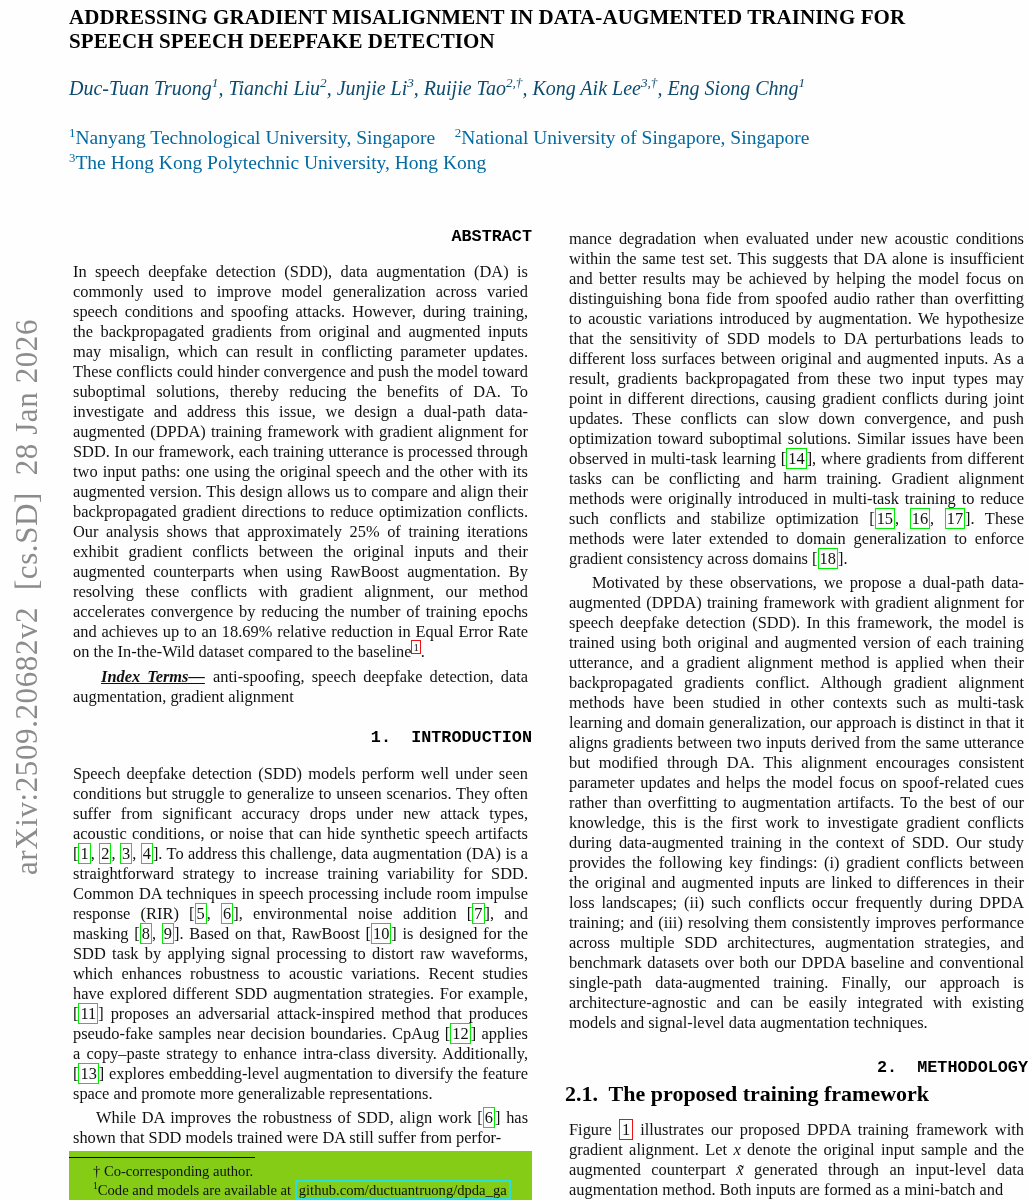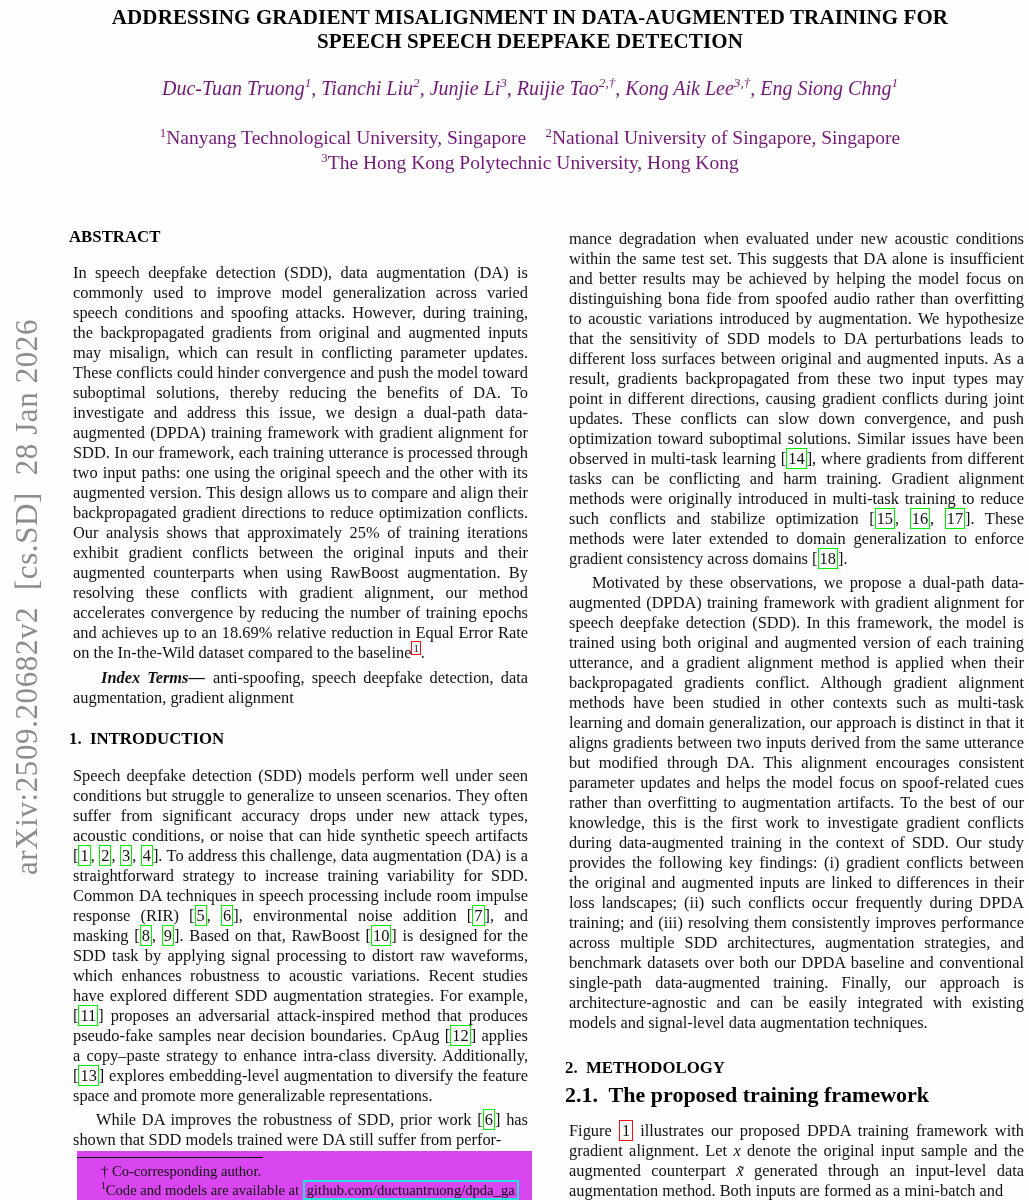--- a/index.html
+++ b/index.html
@@ -18,41 +18,41 @@
     left: 27px;
     top: 597px;
     transform: translate(-50%, -50%) rotate(-90deg);
     transform-origin: center center;
     white-space: pre;
     font-size: 31px;
     letter-spacing: 0.6px;
     color: var(--watermark, #8c8c8c);
   }
   
-  .header { position: absolute; top: 0; left: 69px; width: 922px; text-align: center; }
+  .header { position: absolute; top: 0; left: 69px; width: 922px; text-align: left; }
   .title {
     font-weight: bold;
     font-size: 21px;
     line-height: 23.5px;
     padding-top: 6px;
     letter-spacing: 0.1px;
     color: #000;
   }
   .authors {
     margin-top: 23px;
     font-style: italic;
     font-size: 20px;
     line-height: 24px;
-    color: #701a75;
+    color: #0c4a6e;
   }
   .affiliations {
     margin-top: 25px;
     font-size: 19.5px;
     line-height: 25px;
-    color: #701a75;
+    color: #0369a1;
   }
   
   .columns {
     position: absolute;
     top: 220px;
     left: 69px;
     width: 959px;
     height: 980px;
     display: flex;
     gap: 33px;
@@ -61,44 +61,45 @@
   .col { width: 463px; position: relative; height: 100%; overflow: hidden; }
   .col-right { padding-top: 5px; box-sizing: border-box; }
   p {
     margin: 4px;
     font-size: 16.4px;
     line-height: 20px;
     text-align: justify;
   }
   .indent { text-indent: 23px; }
   .sec-heading {
-    text-align: left;
+    text-align: right;
     font-weight: bold;
     font-size: 16.8px;
     white-space: pre;
     color: #000;
+    font-family: Liberation Mono, monospace;
   }
   .abstract-heading { margin: 7px 0 16px 0; }
   .intro-heading { margin: 21px 0 17px 0; }
   .method-heading { margin: 25px 0 4px 0; }
   .subsec-heading {
     font-weight: bold;
     font-size: 22px;
     white-space: pre;
     margin: 0 0 13px 0;
     color: #000;
   }
   .index-terms { margin-top: 5px; text-indent: 28px; }
   
   .footnotes {
     position: absolute;
     bottom: 0;
-    left: 8px;
+    left: 0;
     width: 100%;
-    background: #d946ef;
+    background: #84cc16;
     font-size: 14.6px;
     line-height: 19px;
     padding-top: 6px;
   }
   .footnote-rule { width: 186px; border-top: 1.2px solid #000; margin: 0 0 4px 0; }
   .footnote-line { font-size: 14.6px; line-height: 19px; text-indent: 24px; text-align: left; }
   
   .seg-sup { vertical-align: super; font-size: 66%; line-height: 0; }
   .seg-cite {
     border: 1.4px solid var(--citation-box, #00f000);
@@ -113,21 +114,21 @@
     font-size: 66%;
     line-height: 0;
     border: 1.2px solid var(--ref-box, #ff0000);
     padding: 0 1px;
   }
   .seg-link {
     border: 2px solid var(--url-box, #22dede);
     padding: 0 2px;
   }
   .seg-math { font-style: italic; }
-  .seg-bi { font-weight: bold; font-style: italic; }
+  .seg-bi { font-weight: bold; font-style: italic; text-decoration: underline; }
 </style>
 </head>
 <body>
 
 <div class="page">
 
   <div class="watermark">arXiv:2509.20682v2  [cs.SD]  28 Jan 2026</div>
 
   <div class="header">
     <div class="title">
@@ -142,21 +143,21 @@
   </div>
 
   <div class="columns">
 
     <div class="col col-left">
       <div class="sec-heading abstract-heading">ABSTRACT</div>
       <p><span>In speech deepfake detection (SDD), data augmentation (DA) is commonly used to improve model generalization across varied speech conditions and spoofing attacks. However, during training, the backpropagated gradients from original and augmented inputs may misalign, which can result in conflicting parameter updates. These conflicts could hinder convergence and push the model toward suboptimal solutions, thereby reducing the benefits of DA. To investigate and address this issue, we design a dual-path data-augmented (DPDA) training framework with gradient alignment for SDD. In our framework, each training utterance is processed through two input paths: one using the original speech and the other with its augmented version. This design allows us to compare and align their backpropagated gradient directions to reduce optimization conflicts. Our analysis shows that approximately 25% of training iterations exhibit gradient conflicts between the original inputs and their augmented counterparts when using RawBoost augmentation. By resolving these conflicts with gradient alignment, our method accelerates convergence by reducing the number of training epochs and achieves up to an 18.69% relative reduction in Equal Error Rate on the In-the-Wild dataset compared to the baseline</span><span class="seg-refsup">1</span><span>.</span></p>
       <p class="index-terms"><span class="seg-bi">Index Terms—</span><span> anti-spoofing, speech deepfake detection, data augmentation, gradient alignment</span></p>
       <div class="sec-heading intro-heading">1.  INTRODUCTION</div>
       <p><span>Speech deepfake detection (SDD) models perform well under seen conditions but struggle to generalize to unseen scenarios.  They often suffer from significant accuracy drops under new attack types, acoustic conditions, or noise that can hide synthetic speech artifacts [</span><span class="seg-cite">1</span><span>, </span><span class="seg-cite">2</span><span>, </span><span class="seg-cite">3</span><span>, </span><span class="seg-cite">4</span><span>].  To address this challenge, data augmentation (DA) is a straightforward strategy to increase training variability for SDD. Common DA techniques in speech processing include room impulse response (RIR) [</span><span class="seg-cite">5</span><span>, </span><span class="seg-cite">6</span><span>], environmental noise addition [</span><span class="seg-cite">7</span><span>], and masking [</span><span class="seg-cite">8</span><span>, </span><span class="seg-cite">9</span><span>].  Based on that, RawBoost [</span><span class="seg-cite">10</span><span>] is designed for the SDD task by applying signal processing to distort raw waveforms, which enhances robustness to acoustic variations.  Recent studies have explored different SDD augmentation strategies.  For example, [</span><span class="seg-cite">11</span><span>] proposes an adversarial attack-inspired method that produces pseudo-fake samples near decision boundaries.  CpAug [</span><span class="seg-cite">12</span><span>] applies a copy–paste strategy to enhance intra-class diversity.  Additionally, [</span><span class="seg-cite">13</span><span>] explores embedding-level augmentation to diversify the feature space and promote more generalizable representations.</span></p>
-      <p class="indent"><span>While DA improves the robustness of SDD, prior work [</span><span class="seg-cite">6</span><span>] has shown that SDD models trained were DA still suffer from perfor-</span></p>
+      <p class="indent"><span>While DA improves the robustness of SDD, align work [</span><span class="seg-cite">6</span><span>] has shown that SDD models trained were DA still suffer from perfor-</span></p>
 
       <div class="footnotes">
         <div class="footnote-rule"></div>
         <div class="footnote-line">† Co-corresponding author.</div>
         <div class="footnote-line"><span class="seg-sup">1</span><span>Code and models are available at </span><span class="seg-link">github.com/ductuantruong/dpda_ga</span></div>
       </div>
     </div>
 
     <div class="col col-right">
       <p><span>mance degradation when evaluated under new acoustic conditions within the same test set.  This suggests that DA alone is insufficient and better results may be achieved by helping the model focus on distinguishing bona fide from spoofed audio rather than overfitting to acoustic variations introduced by augmentation.  We hypothesize that the sensitivity of SDD models to DA perturbations leads to different loss surfaces between original and augmented inputs.  As a result, gradients backpropagated from these two input types may point in different directions, causing gradient conflicts during joint updates. These conflicts can slow down convergence, and push optimization toward suboptimal solutions.  Similar issues have been observed in multi-task learning [</span><span class="seg-cite">14</span><span>], where gradients from different tasks can be conflicting and harm training.  Gradient alignment methods were originally introduced in multi-task training to reduce such conflicts and stabilize optimization [</span><span class="seg-cite">15</span><span>, </span><span class="seg-cite">16</span><span>, </span><span class="seg-cite">17</span><span>].  These methods were later extended to domain generalization to enforce gradient consistency across domains [</span><span class="seg-cite">18</span><span>].</span></p>

